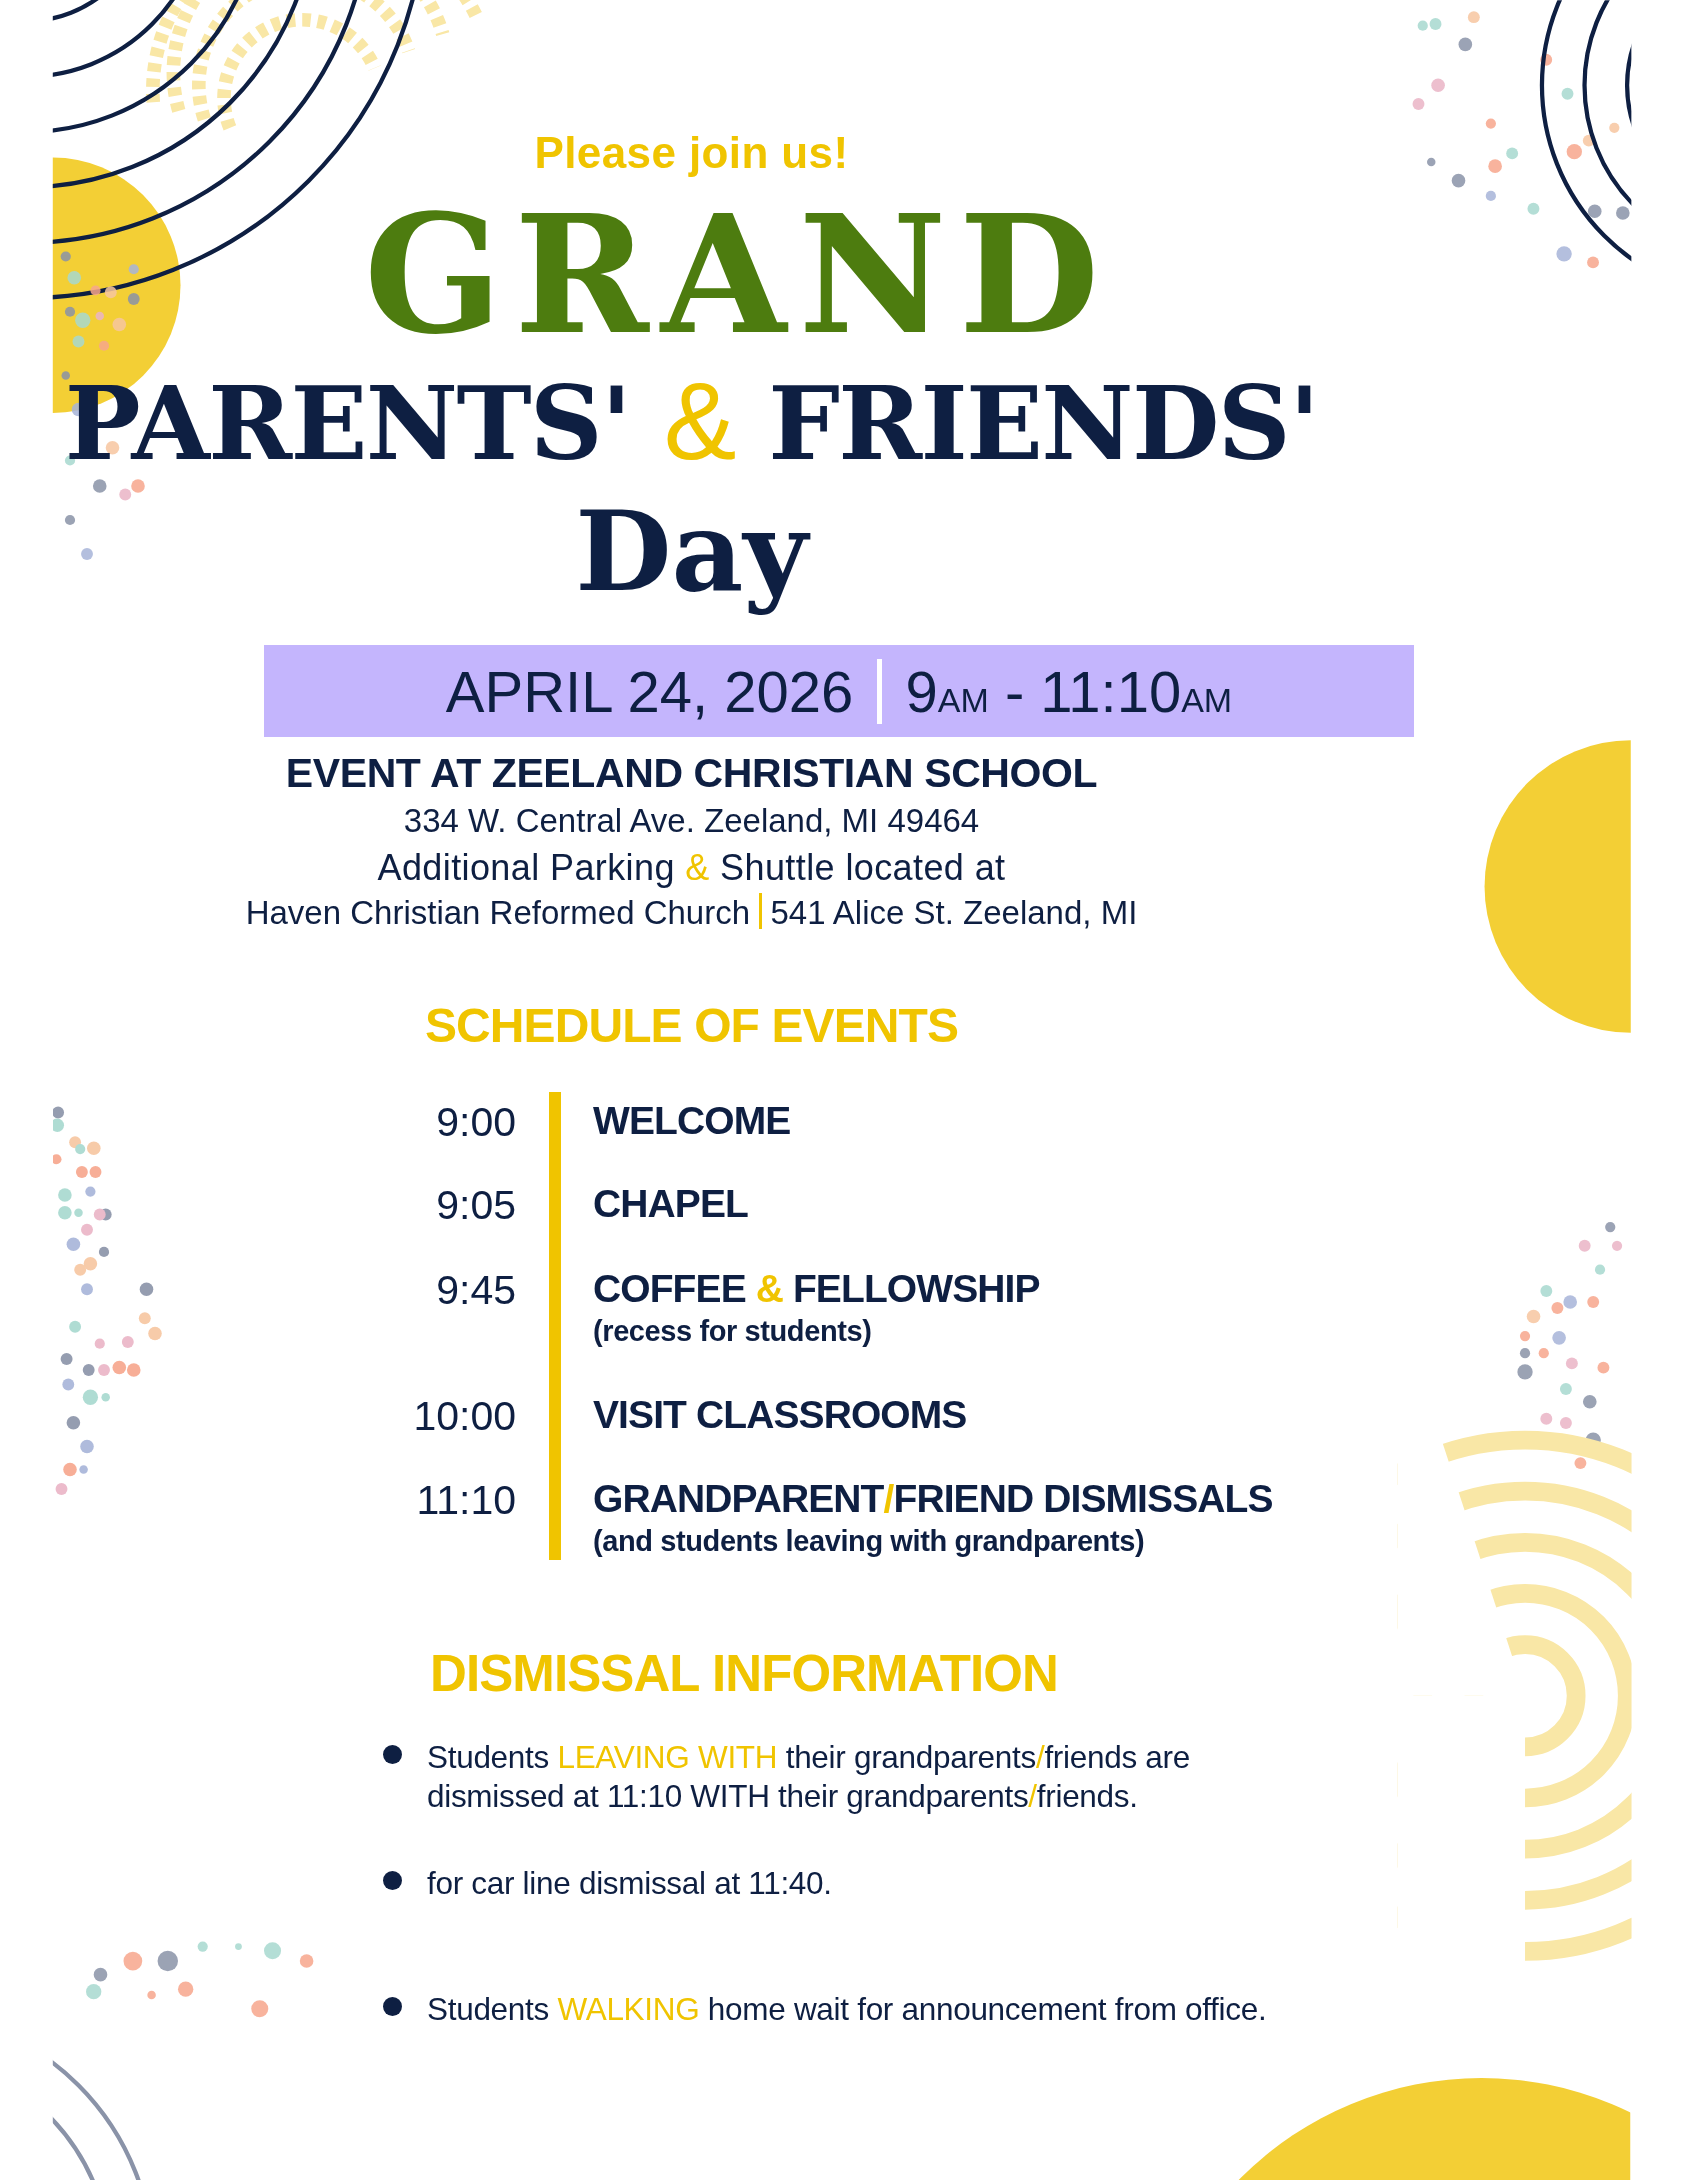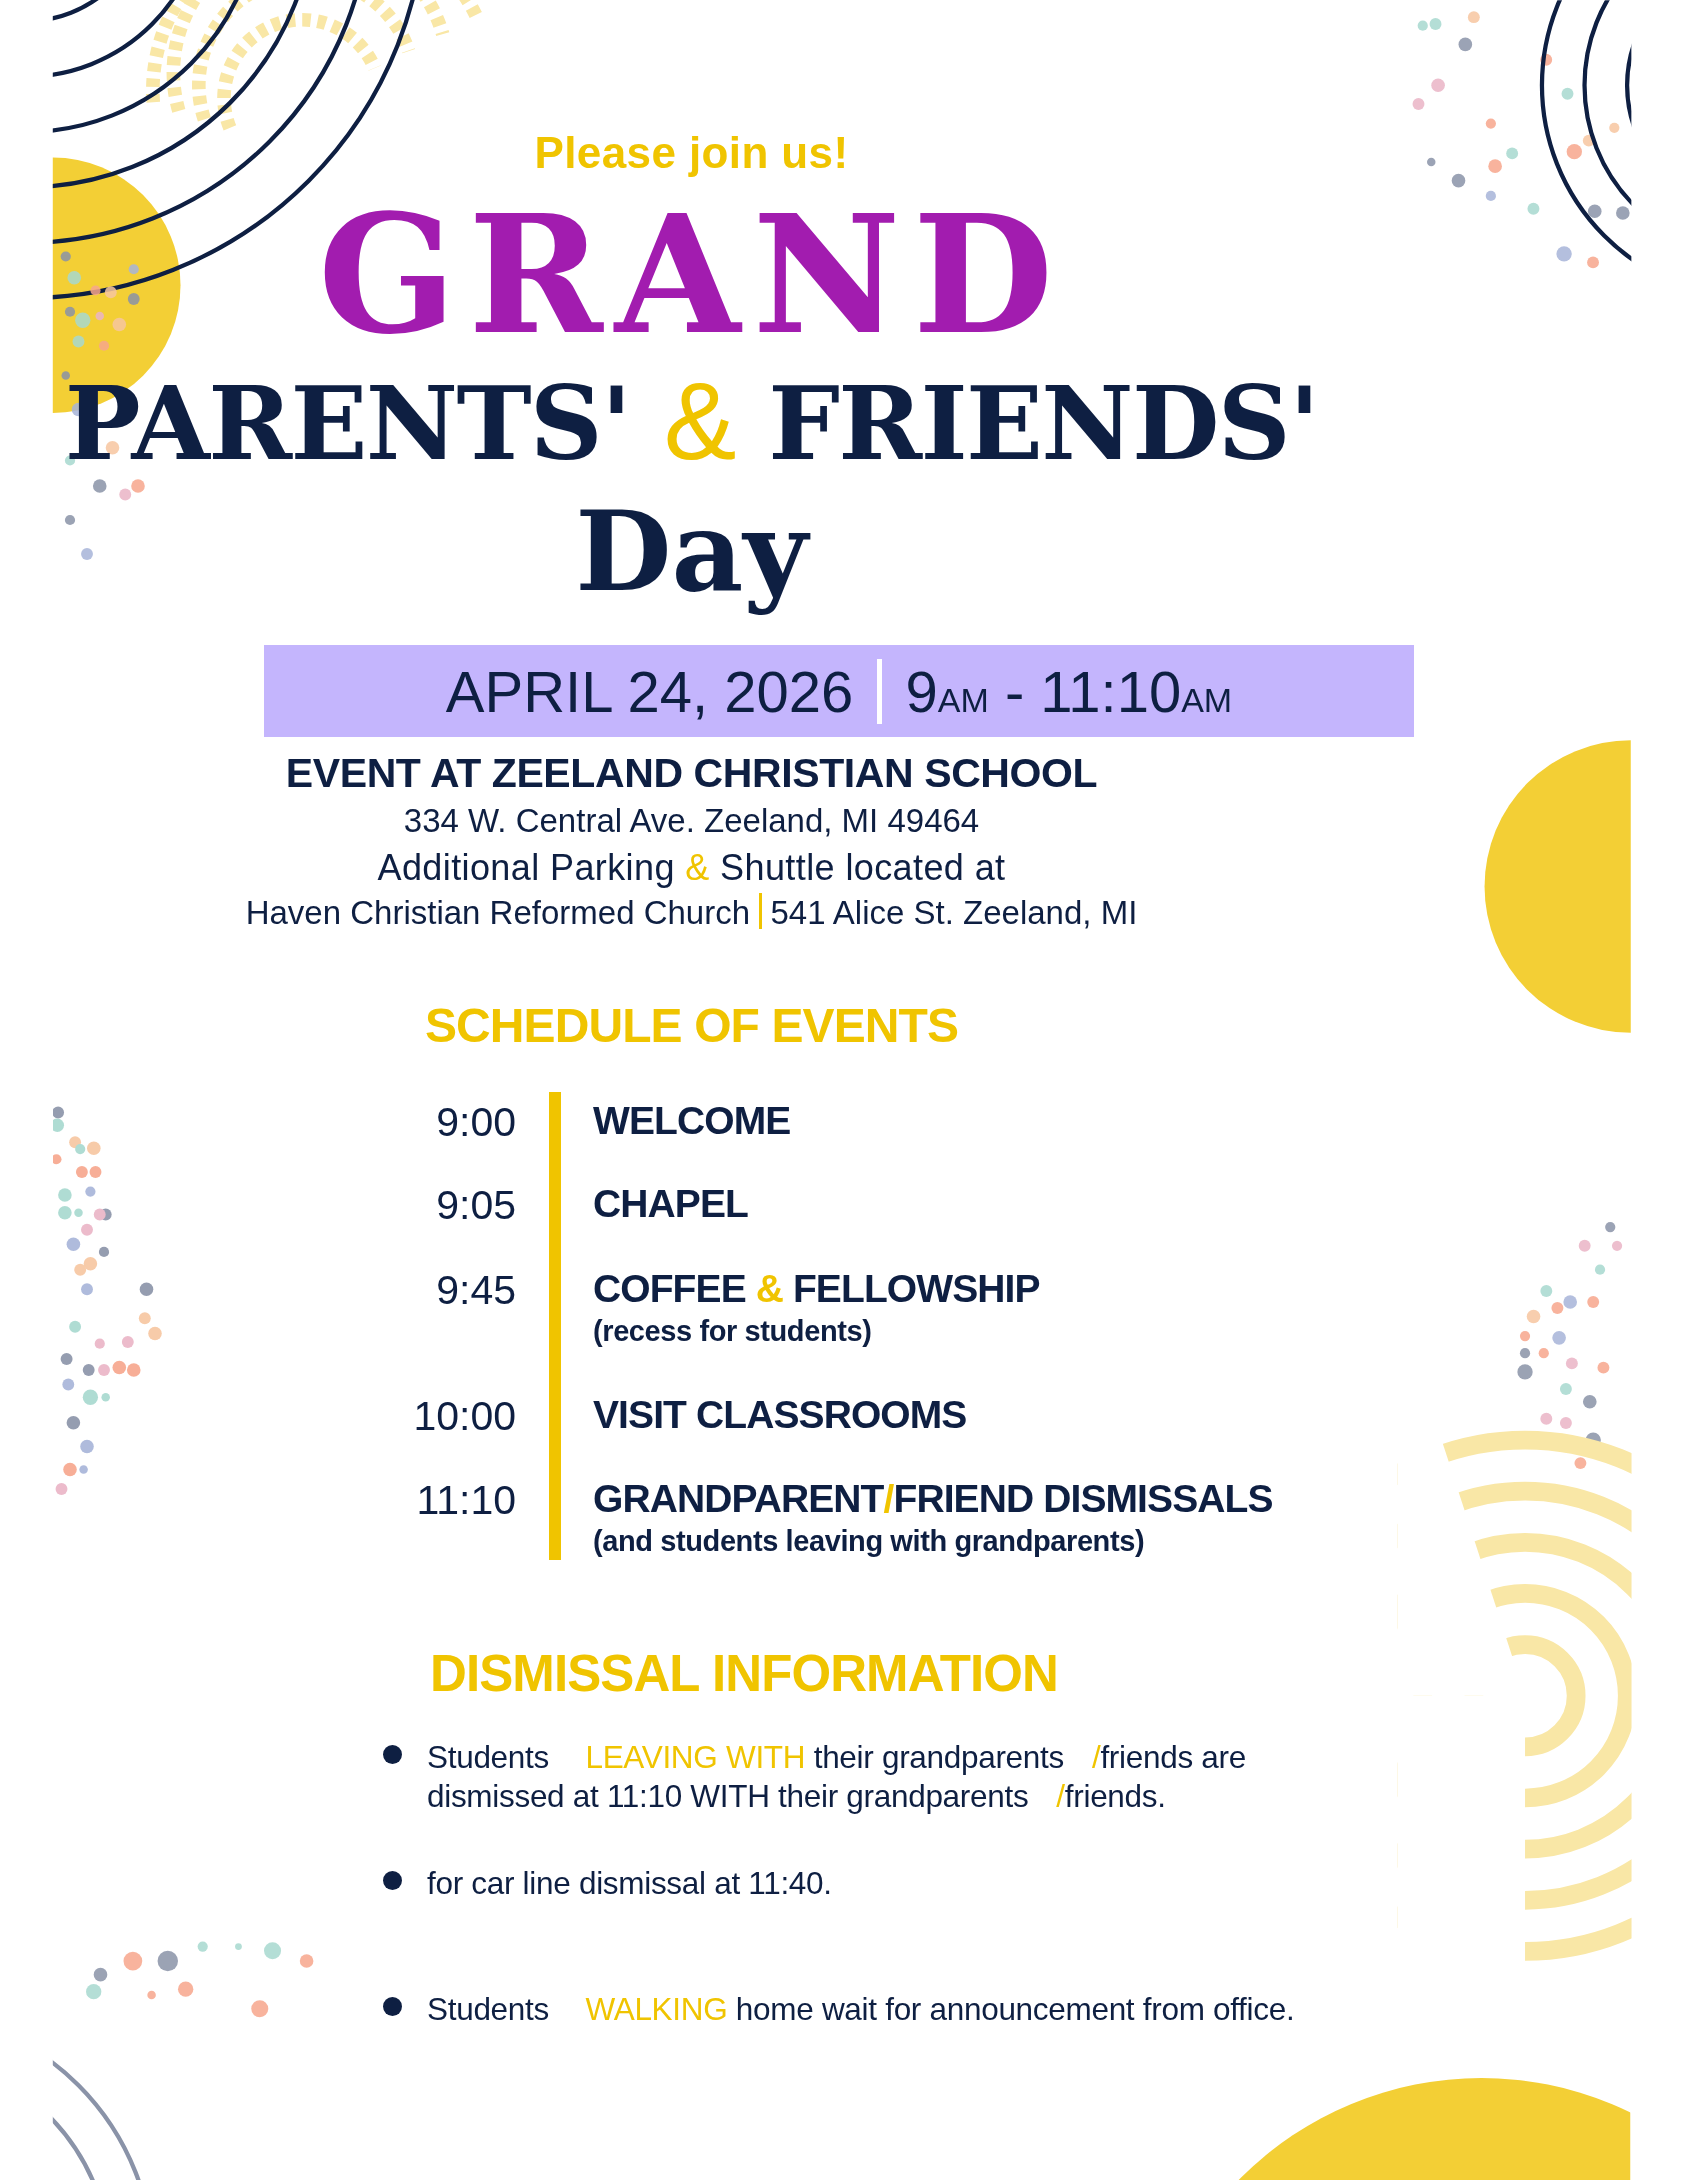--- a/index.html
+++ b/index.html
@@ -4,21 +4,21 @@
 <style>
   html, body { margin:0; padding:0; background:#ffffff; }
   body { width:1685px; height:2181px; position:relative; overflow:hidden; font-family:"Liberation Sans", sans-serif; color:#0e1f42; }
   .page { position:absolute; left:53px; top:0; width:1578px; height:2181px; overflow:hidden; background:#ffffff; }
   .deco { position:absolute; pointer-events:none; }
   .center { position:absolute; left:0; width:1383px; text-align:center; }
   .navy { color:#0e1f42; }
   .gold { color:#f0c400; }
 
   .tagline { top:128px; font-size:44px; font-weight:bold; color:#f0c400; letter-spacing:0.4px; }
-  .title-grand { top:194px; font-family:"DejaVu Serif", serif; font-weight:bold; font-size:162px; line-height:162px; letter-spacing:12px; color:#a21caf; transform:scaleY(1.0); }
+  .title-grand { top:194px; font-family:"DejaVu Serif", serif; font-weight:bold; font-size:162px; line-height:162px; letter-spacing:12px; color:#4d7c0f; transform:scaleY(1.0);padding-left:46px; }
   .title-line2 { top:366px; font-family:"DejaVu Serif", serif; font-weight:bold; font-size:101px; line-height:111px; color:#0e1f42; letter-spacing:-1.7px; }
   .title-line2 .amp { font-family:"Liberation Sans", sans-serif; font-weight:normal; color:#f0c400; font-size:109px; }
   .title-day { top:492px; font-family:"DejaVu Serif", serif; font-weight:bold; font-size:111px; line-height:119px; color:#0e1f42; }
 
   .banner { position:absolute; left:264px; top:645px; width:1150px; height:92px; background:#c4b5fd; display:flex; align-items:center; justify-content:center; }
   .banner-text { font-size:58px; color:#0e1f42; font-weight:normal; display:flex; align-items:center; gap:0; }
   .banner-sep { display:inline-block; width:4.3px; height:65px; background:#ffffff; margin:0 24px; }
   .banner .small { font-size:34px; }
 
   .venue { top:750px; font-size:41px; font-weight:bold; letter-spacing:-0.4px; }
@@ -31,21 +31,21 @@
   .timeline-bar { position:absolute; left:549px; top:1092px; width:12px; height:468px; background:#f0c400; }
   .sched-item { position:absolute; left:0; width:1685px; }
   .sched-time { position:absolute; right:1169px; font-size:41px; color:#0e1f42; text-align:right; }
   .sched-label { position:absolute; left:593px; font-size:39px; font-weight:bold; color:#0e1f42; letter-spacing:-0.9px; white-space:nowrap; }
   .sched-sub { position:absolute; left:593px; font-size:29px; font-weight:bold; color:#0e1f42; letter-spacing:-0.4px; white-space:nowrap; }
 
   .dismiss-title { position:absolute; left:430px; top:1644px; font-size:51px; font-weight:bold; color:#f0c400; letter-spacing:-0.9px; }
   .bullet { position:absolute; left:383px; width:1022px; }
   .bullet-dot { position:absolute; left:0; width:19px; height:19px; border-radius:50%; background:#0e1f42; }
   .bullet-text { position:absolute; left:44px; font-size:31.5px; line-height:39px; color:#0e1f42; letter-spacing:-0.3px; white-space:nowrap; }
-  .hl { color:#f0c400;margin-left:28px; }
+  .hl { color:#f0c400; }
 </style>
 </head>
 <body>
 
 <div class="page"></div>
 
 <svg class="deco" style="left:0;top:0" width="596" height="477" viewBox="0 0 700 560">
   <defs>
       <clipPath id="clipTL">
         <rect x="62" y="0" width="640" height="560"></rect>

